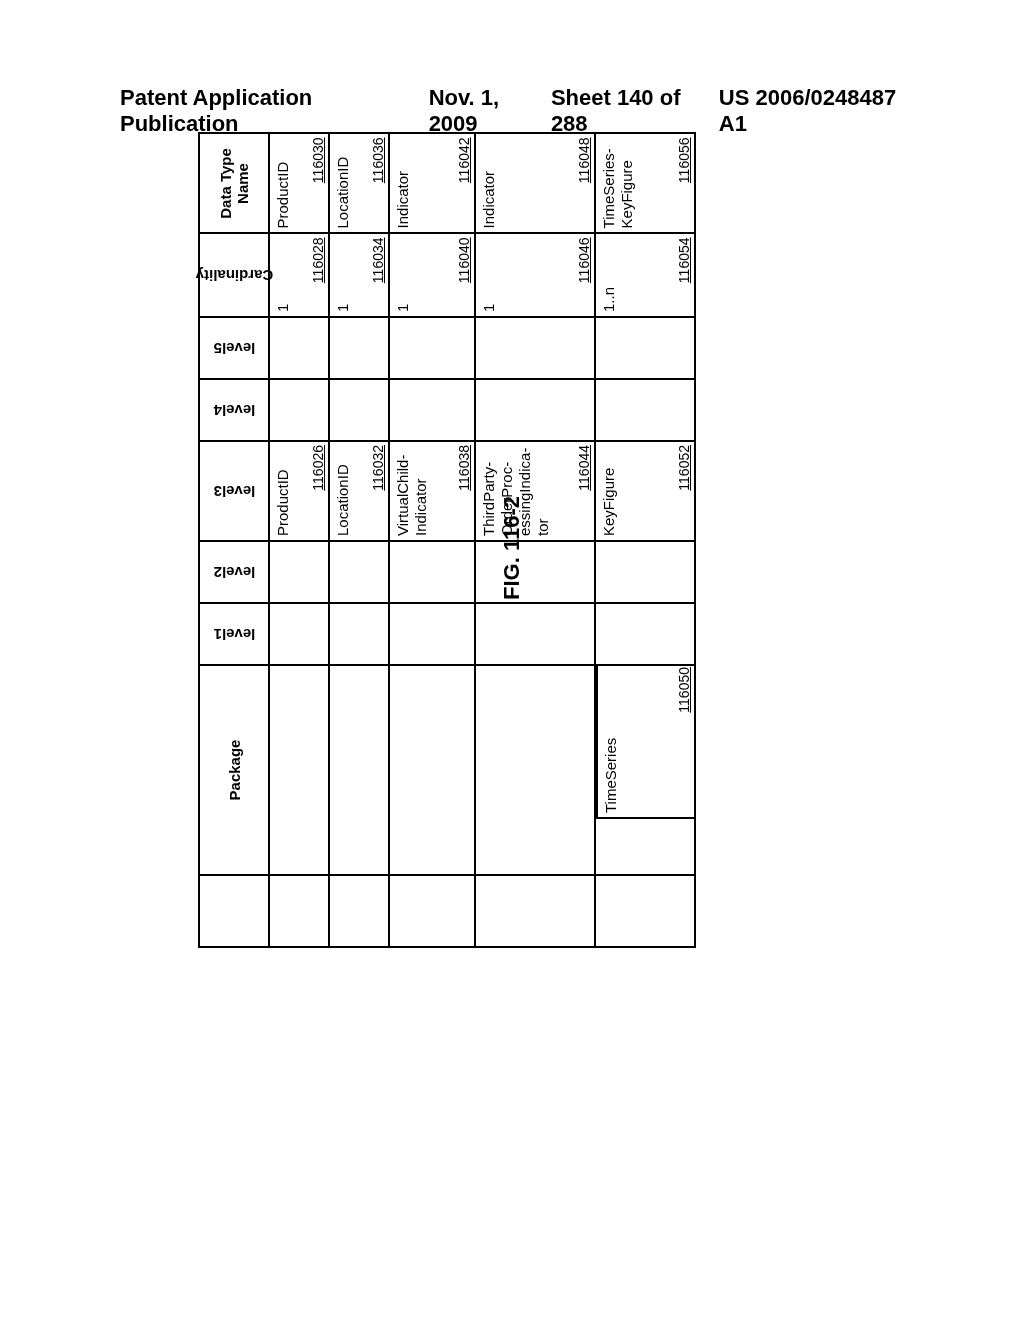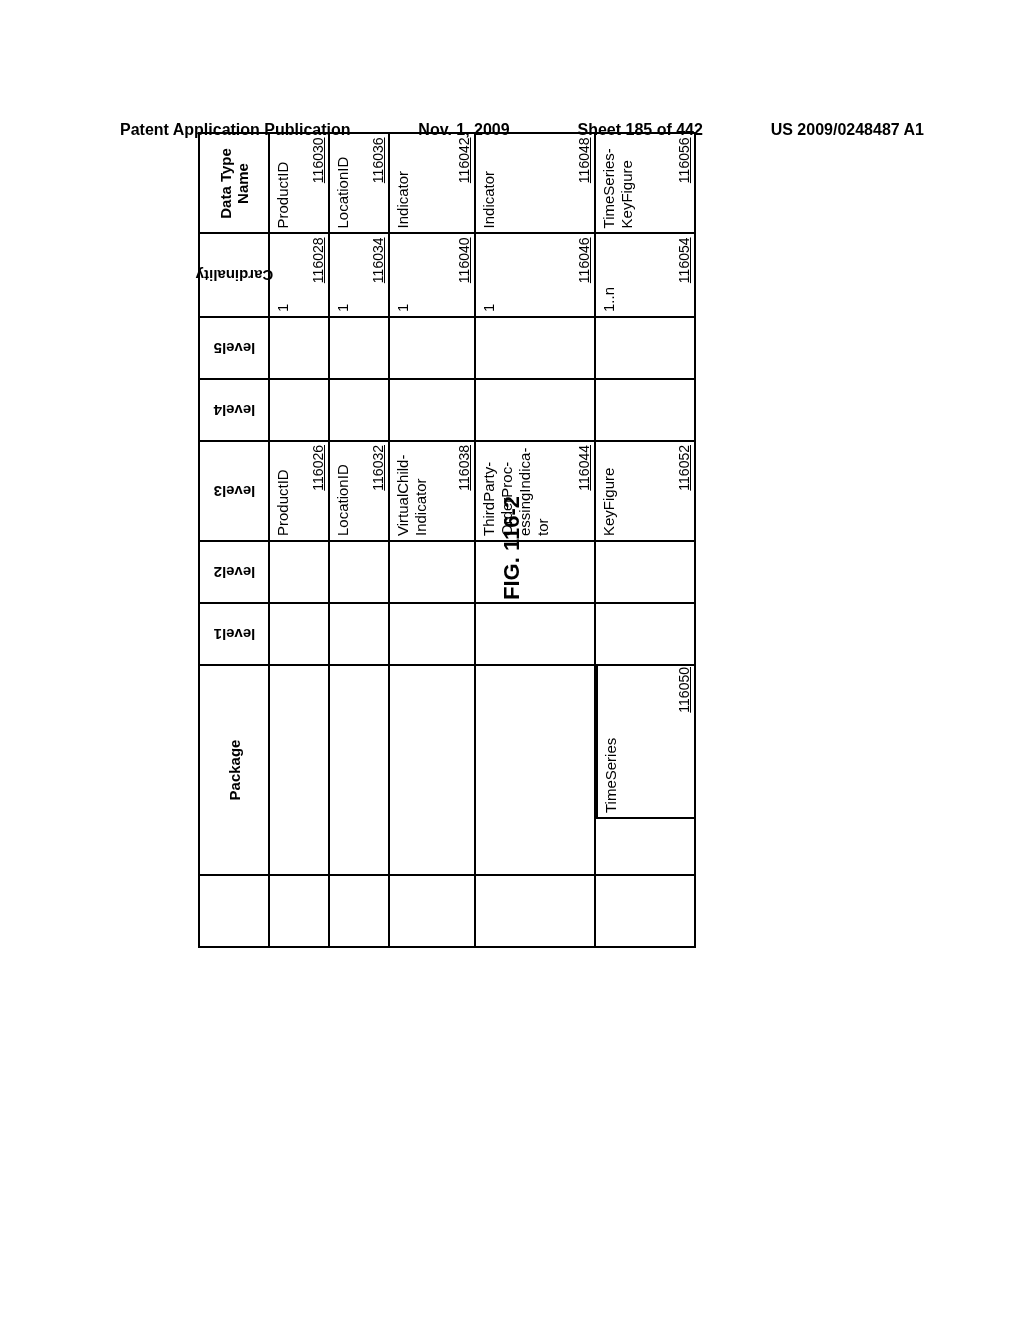--- a/index.html
+++ b/index.html
@@ -12,22 +12,21 @@
     }
     .header {
       position: absolute;
       top: 85px;
       left: 0;
       width: 100%;
       padding: 0 100px 0 120px;
       display: flex;
       justify-content: space-between;
       font-weight: bold;
-      font-size: 16px;
-      margin-top: 36px;
+      font-size: 22px;
     }
     .figure-label {
       position: absolute;
       top: 535px;
       left: 50%;
       transform: translateX(-50%) rotate(-90deg);
       transform-origin: center;
       font-weight: bold;
       font-size: 22px;
     }
@@ -105,22 +104,22 @@
       border-top: 2px solid #000;
       padding: 4px 4px 6px 4px;
     }
   </style>
 </head>
 <body>
 
 <div class="header">
   <span>Patent Application Publication</span>
   <span>Nov. 1, 2009</span>
-  <span>Sheet 185 of 442</span>
-  <span>US 2009/0248487 A1</span>
+  <span>Sheet 140 of 288</span>
+  <span>US 2006/0248487 A1</span>
 </div>
 
 <div class="figure-label">FIG. 116-2</div>
 
 <div class="table-wrap" style="top: 948px;">
   <table>
     <colgroup>
       <col class="col-blank">
       <col class="col-package">
       <col class="col-l1">

